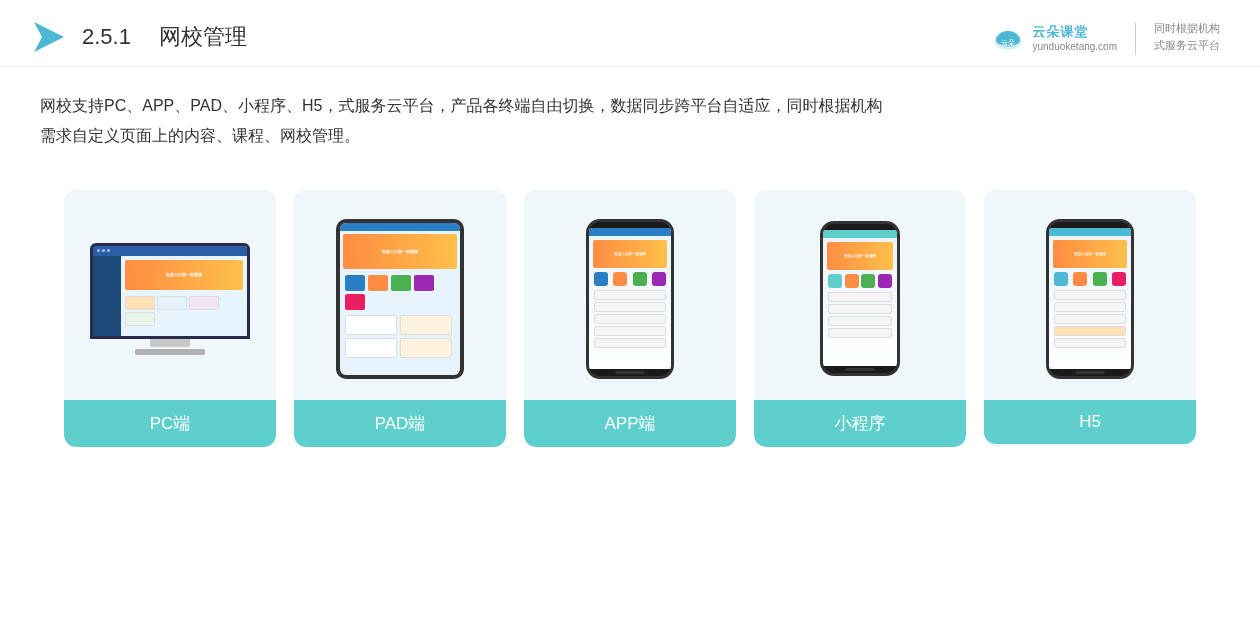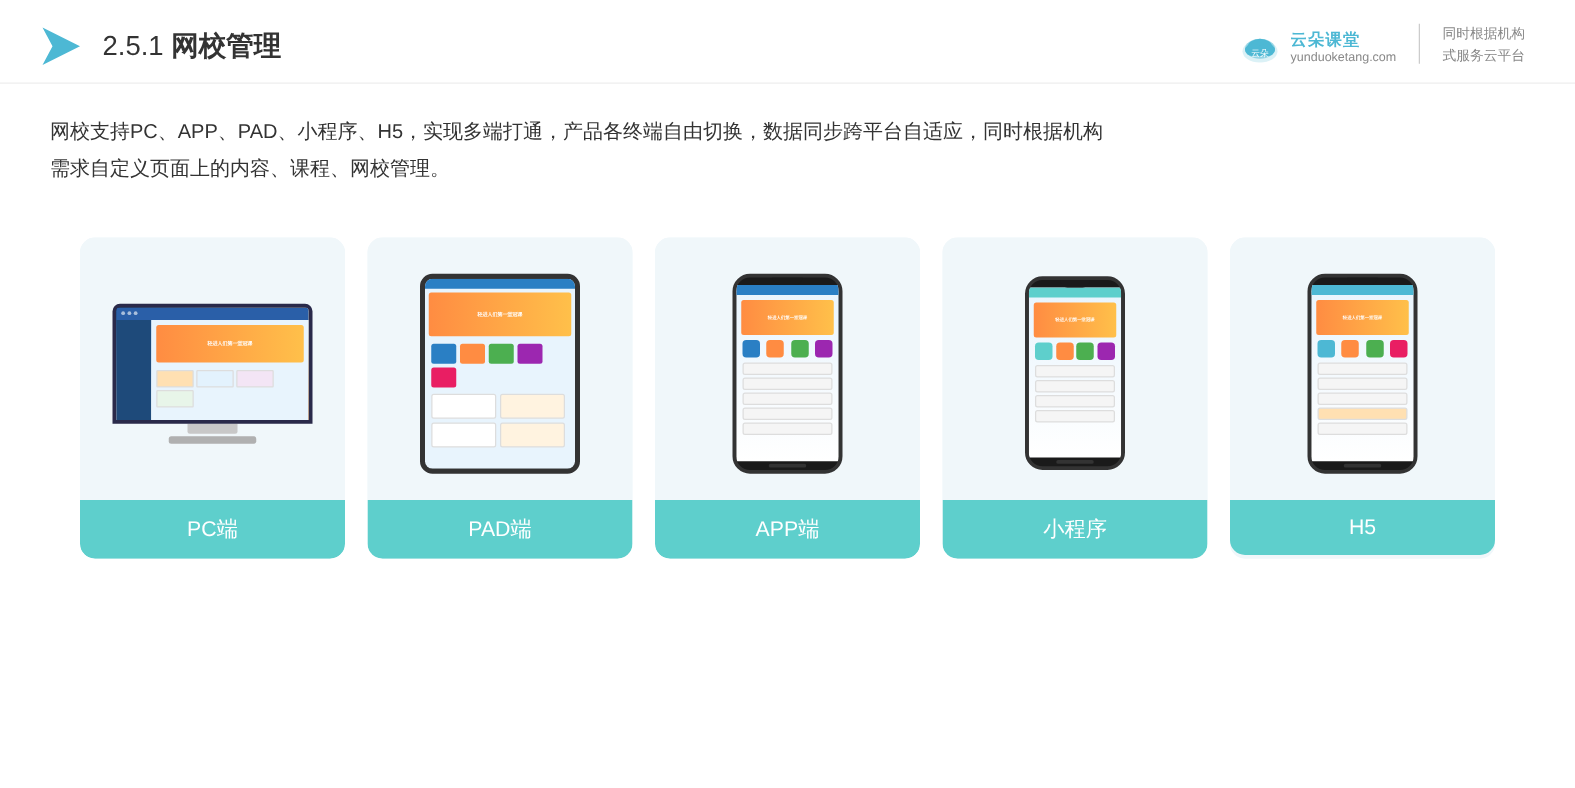--- a/index.html
+++ b/index.html
@@ -42,27 +42,28 @@
       font-size: 22px;
       color: #333;
     }
 
     .header-title .section-num {
       font-weight: 400;
       color: #333;
     }
 
     .header-title .section-name {
-      font-weight: 700;
+      font-weight: 400;
       color: #333;
+      margin-left: 22px;
     }
 
     .header-brand {
       display: flex;
-      align-items: flex-start;
+      align-items: flex-end;
       gap: 10px;
     }
 
     .brand-logo {
       display: flex;
       align-items: center;
       gap: 6px;
     }
 
     .brand-icon {
@@ -488,21 +489,21 @@
       </div>
       <div class="brand-divider"></div>
       <div class="brand-slogan">
         <div>同时根据机构</div>
         <div>式服务云平台</div>
       </div>
     </div>
   </div>
 
   <div class="description">
-    <div>网校支持PC、APP、PAD、小程序、H5，实现多端打通，产品各终端自由切换，数据同步跨平台自适应，同时根据机构</div>
+    <div>网校支持PC、APP、PAD、小程序、H5，式服务云平台，产品各终端自由切换，数据同步跨平台自适应，同时根据机构</div>
     <div>需求自定义页面上的内容、课程、网校管理。</div>
   </div>
 
   <div class="cards-container">
 
     <div class="device-card">
       <div class="device-preview">
         <div class="pc-screen">
           <div class="pc-monitor">
             <div class="pc-screen-inner">

